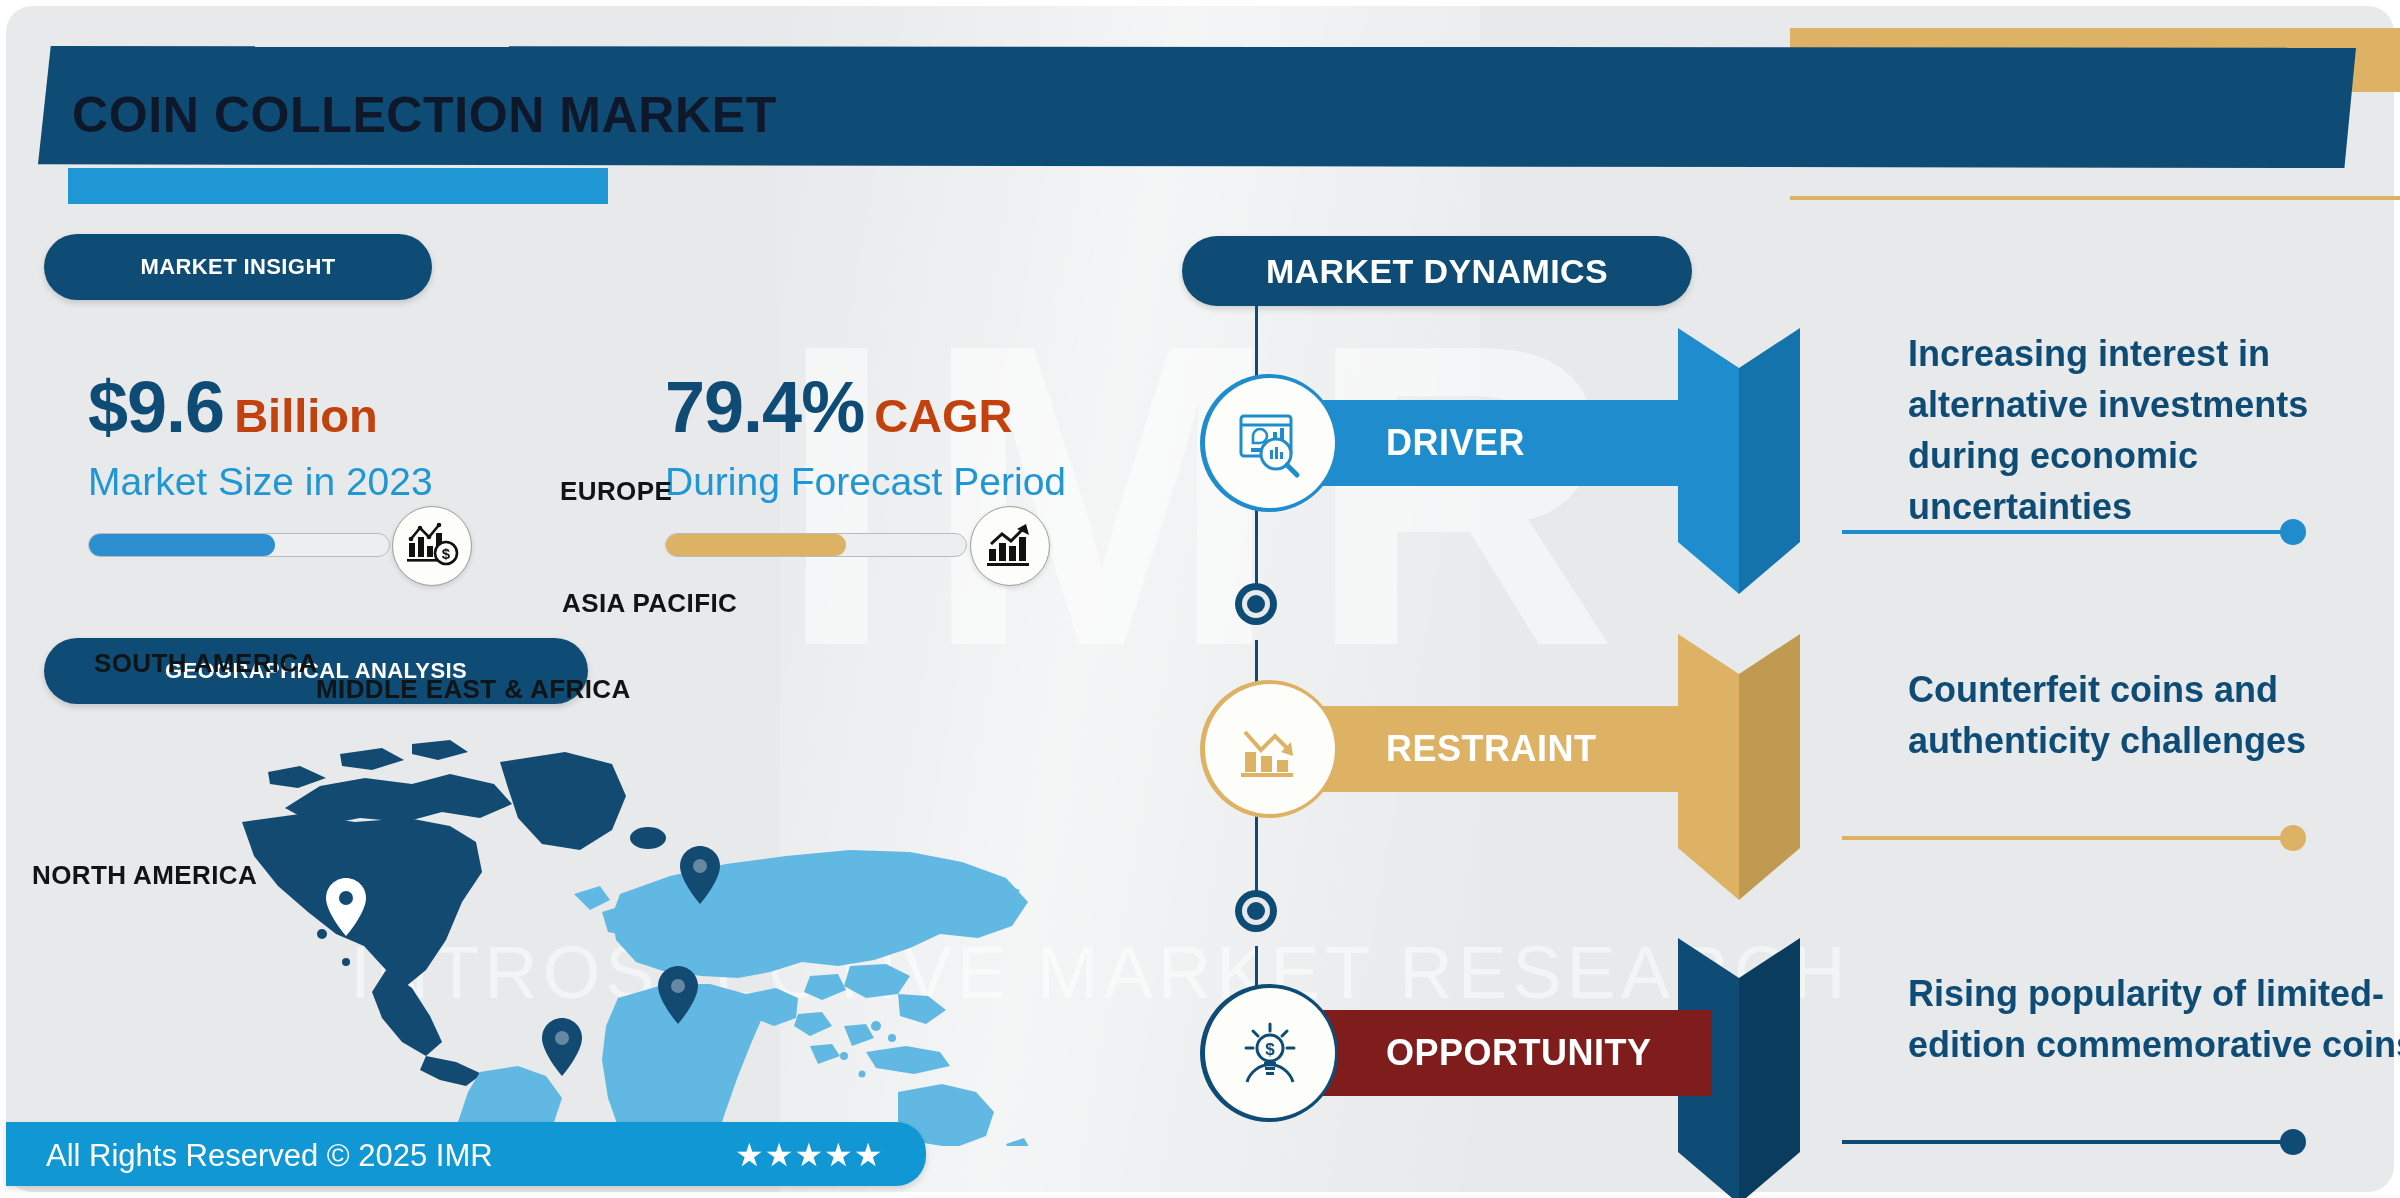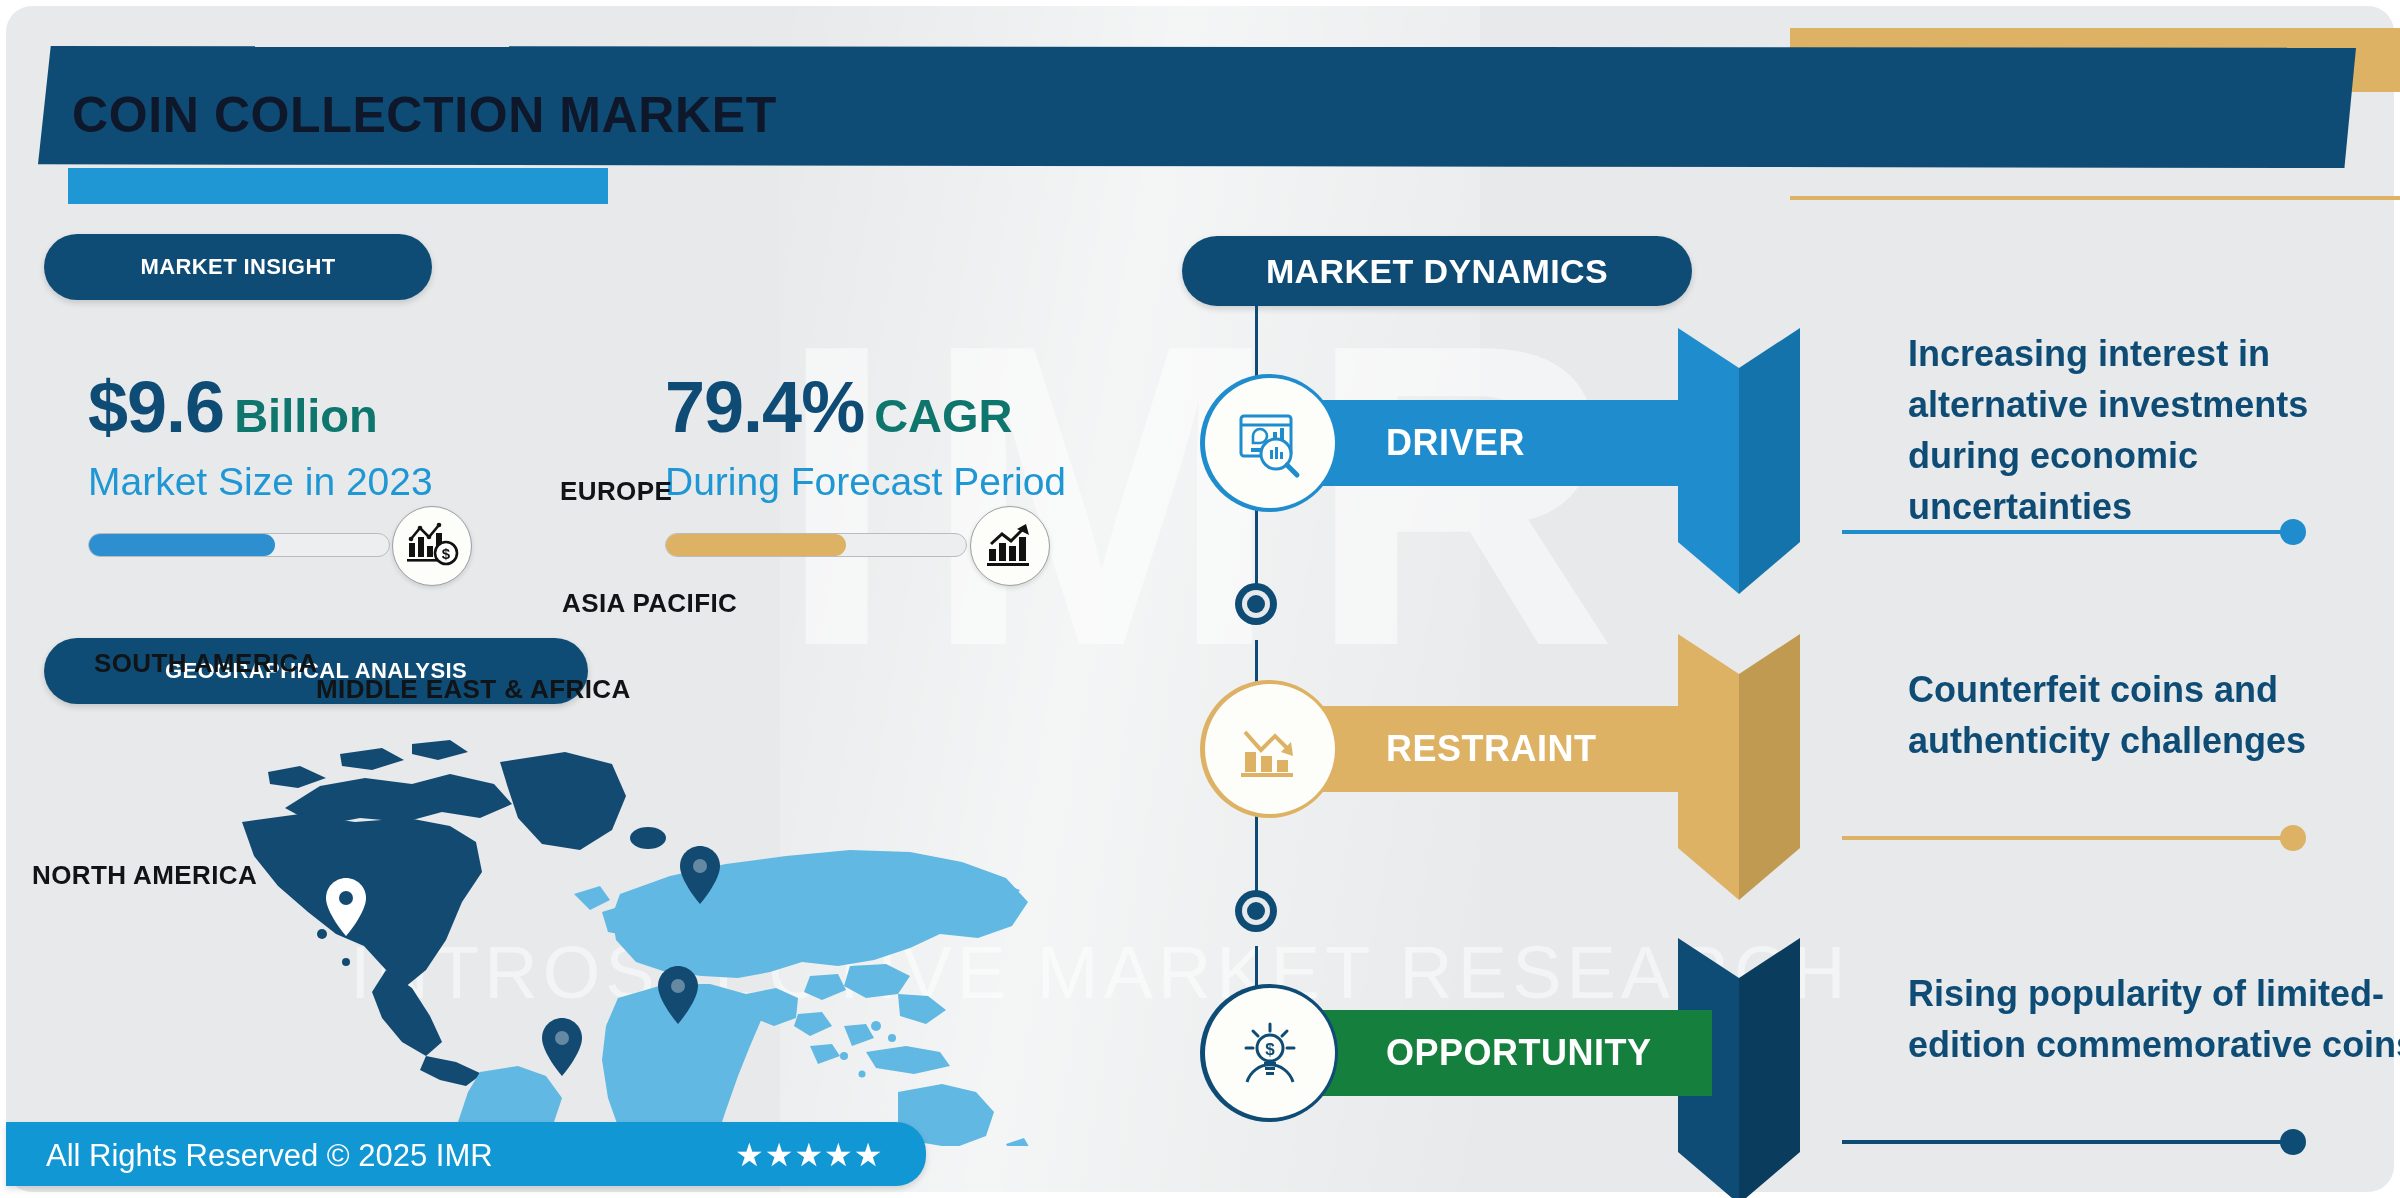--- a/index.html
+++ b/index.html
@@ -116,21 +116,21 @@
   .stat-head { white-space: nowrap; }
   .stat-big {
     font-size: 72px;
     font-weight: bold;
     color: #0e4c75;
     letter-spacing: -1px;
   }
   .stat-unit {
     font-size: 47px;
     font-weight: bold;
-    color: #0f766e;
+    color: #c2410c;
     margin-left: 10px;
   }
   .stat-sub {
     margin-top: 12px;
     font-size: 39px;
     color: #1f97d4;
     white-space: nowrap;
   }
   .track {
     position: absolute;
@@ -499,21 +499,21 @@
     <div class="dyn-rule-dot" style="left:1080px; top:119px; background:#ddb264;"></div>
   </div>
 
   <div class="dyn-row" style="top:1010px;">
     <div class="ribbon" style="top:-72px;">
       <svg width="122" height="266" viewBox="0 0 122 266" aria-hidden="true">
         <polygon points="0,0 61,40 61,266 0,214" fill="#0e4c75"></polygon>
         <polygon points="122,0 61,40 61,266 122,214" fill="#0a3c5e"></polygon>
       </svg>
     </div>
-    <div class="dyn-band" style="top:0px; background:#15803d;">
+    <div class="dyn-band" style="top:0px; background:#7f1d1d;">
       <span class="dyn-band-label">OPPORTUNITY</span>
     </div>
     <div class="dyn-badge-ring" style="background:#0e4c75;"></div>
     <div class="dyn-badge">
       <svg width="78" height="78" viewBox="0 0 78 78" aria-hidden="true">
         <circle cx="39" cy="34" r="13" fill="none" stroke="#0e4c75" stroke-width="3"></circle>
         <text x="39" y="41" font-size="17" font-weight="bold" text-anchor="middle" fill="#0e4c75" font-family="Liberation Sans, sans-serif">$</text>
         <line x1="39" y1="10" x2="39" y2="17" stroke="#0e4c75" stroke-width="3" stroke-linecap="round"></line>
         <line x1="22" y1="17" x2="27" y2="22" stroke="#0e4c75" stroke-width="3" stroke-linecap="round"></line>
         <line x1="56" y1="17" x2="51" y2="22" stroke="#0e4c75" stroke-width="3" stroke-linecap="round"></line>

